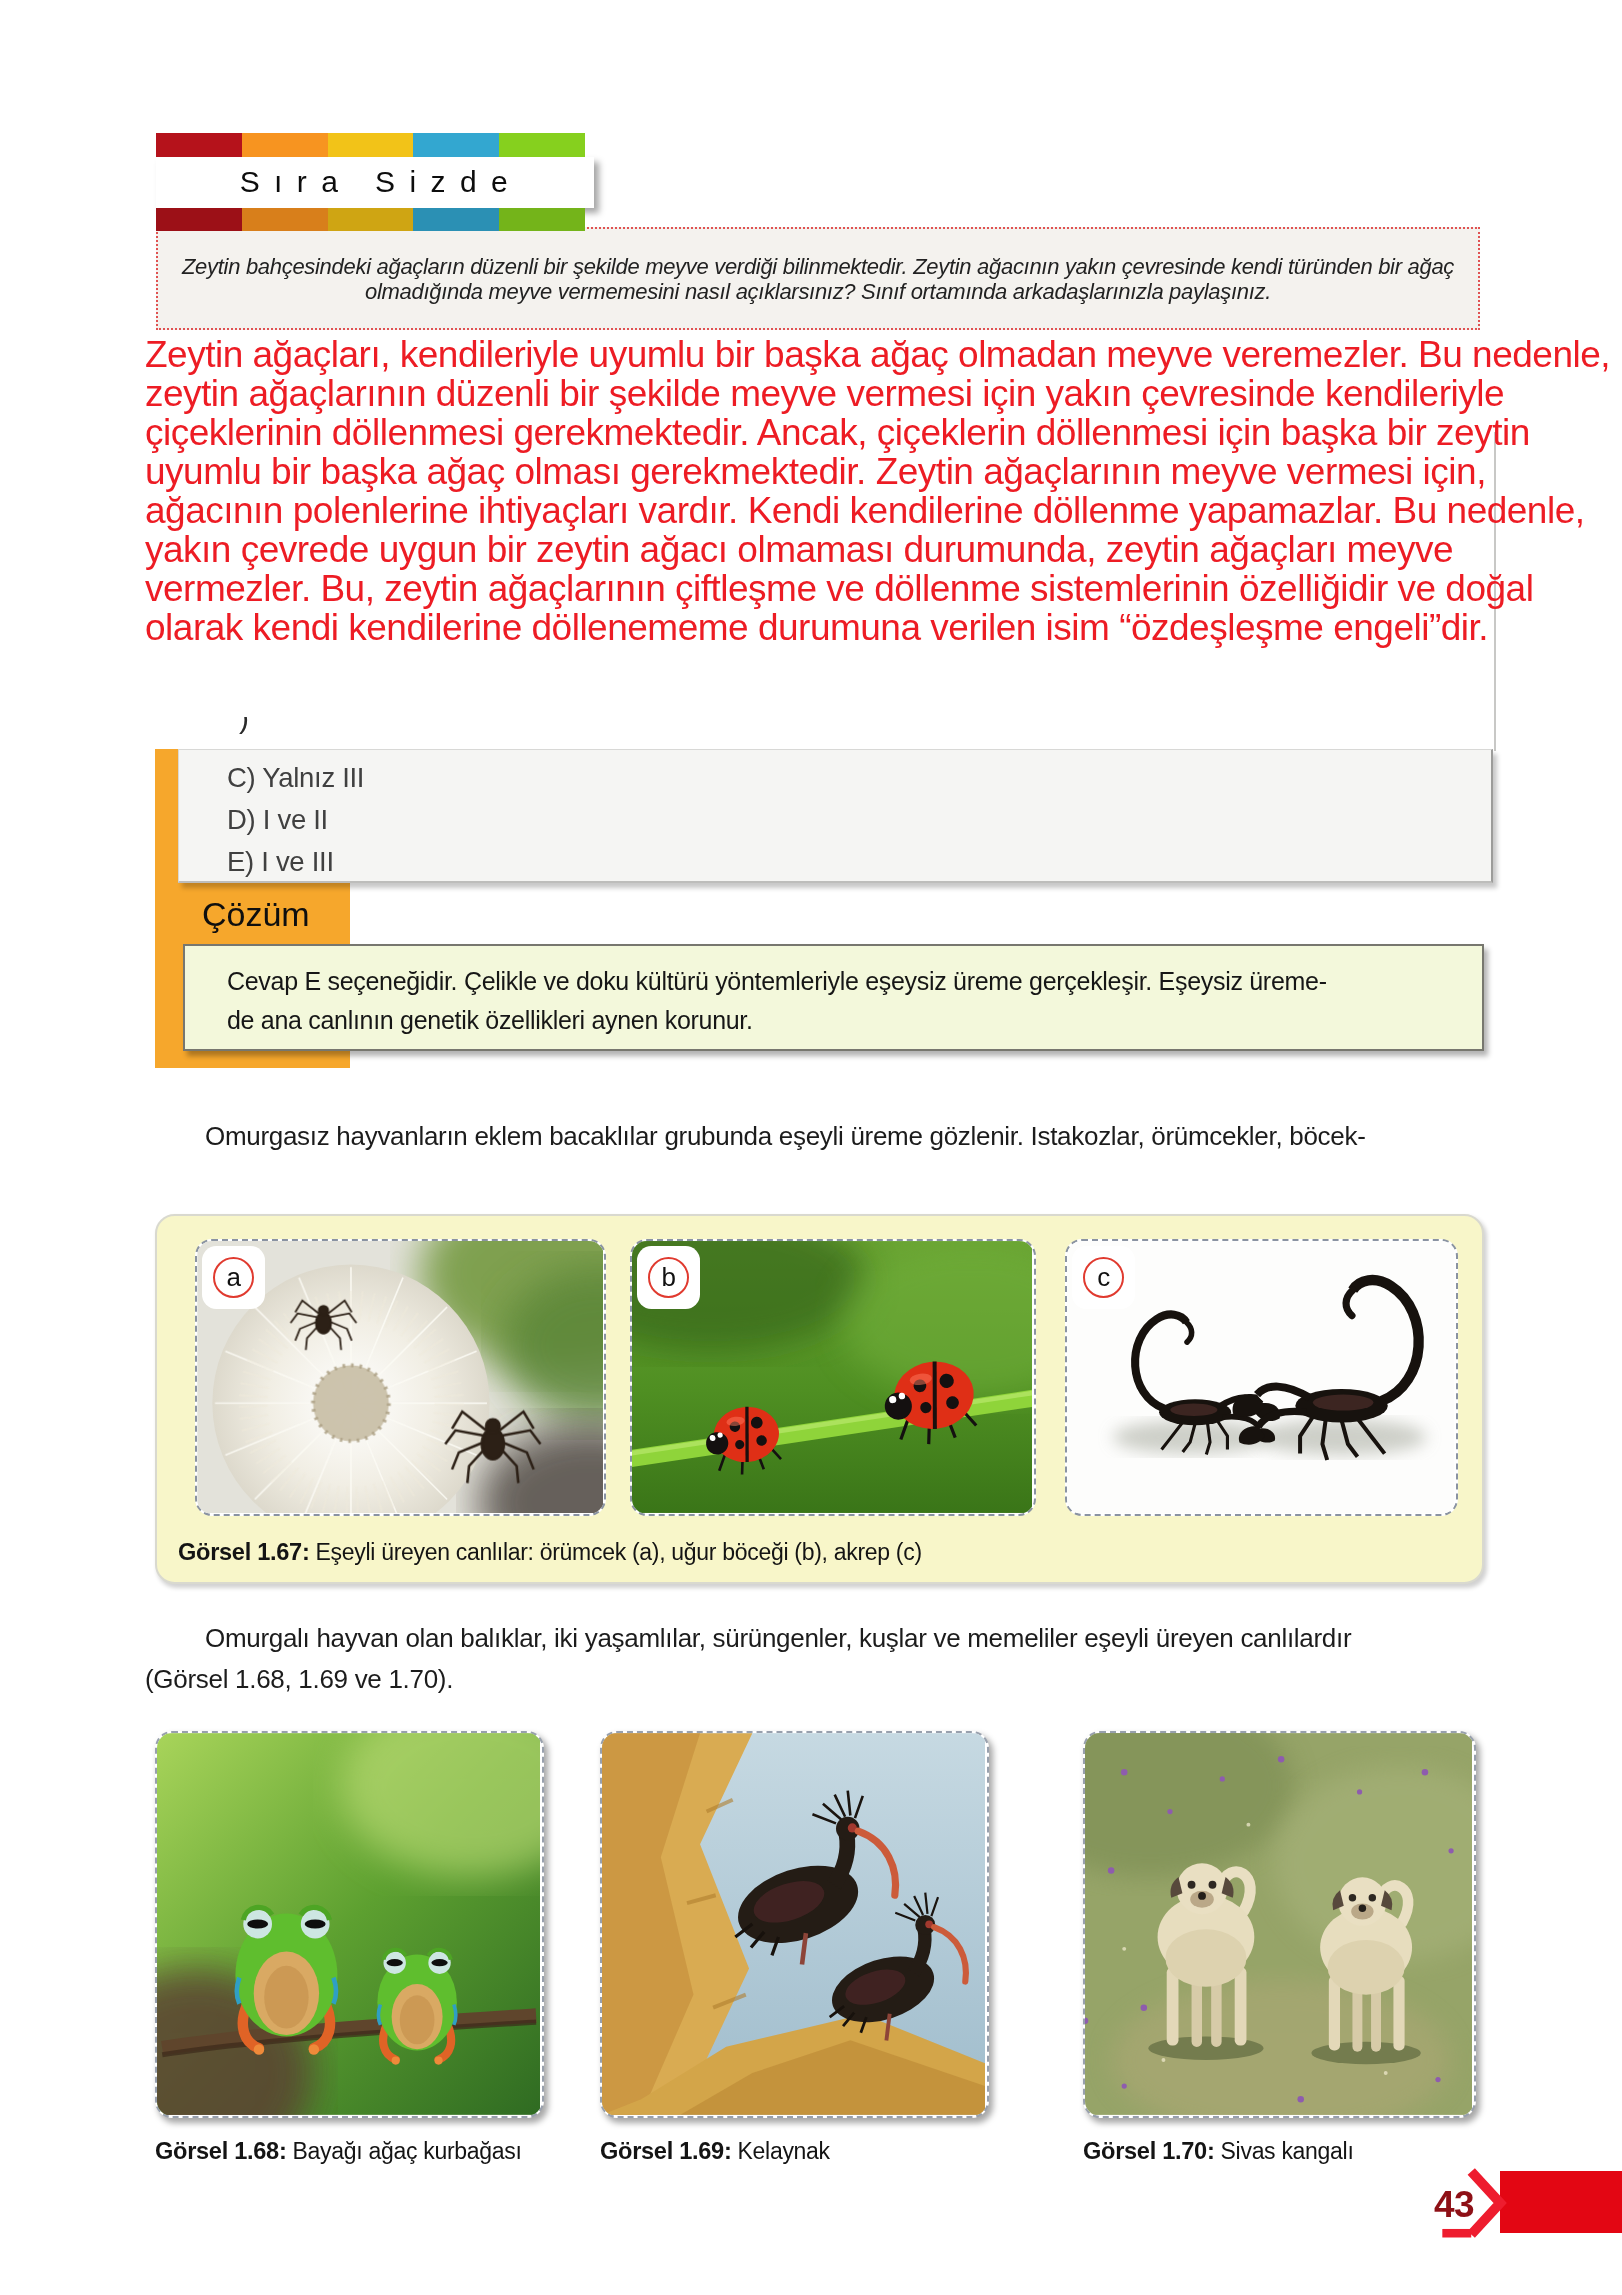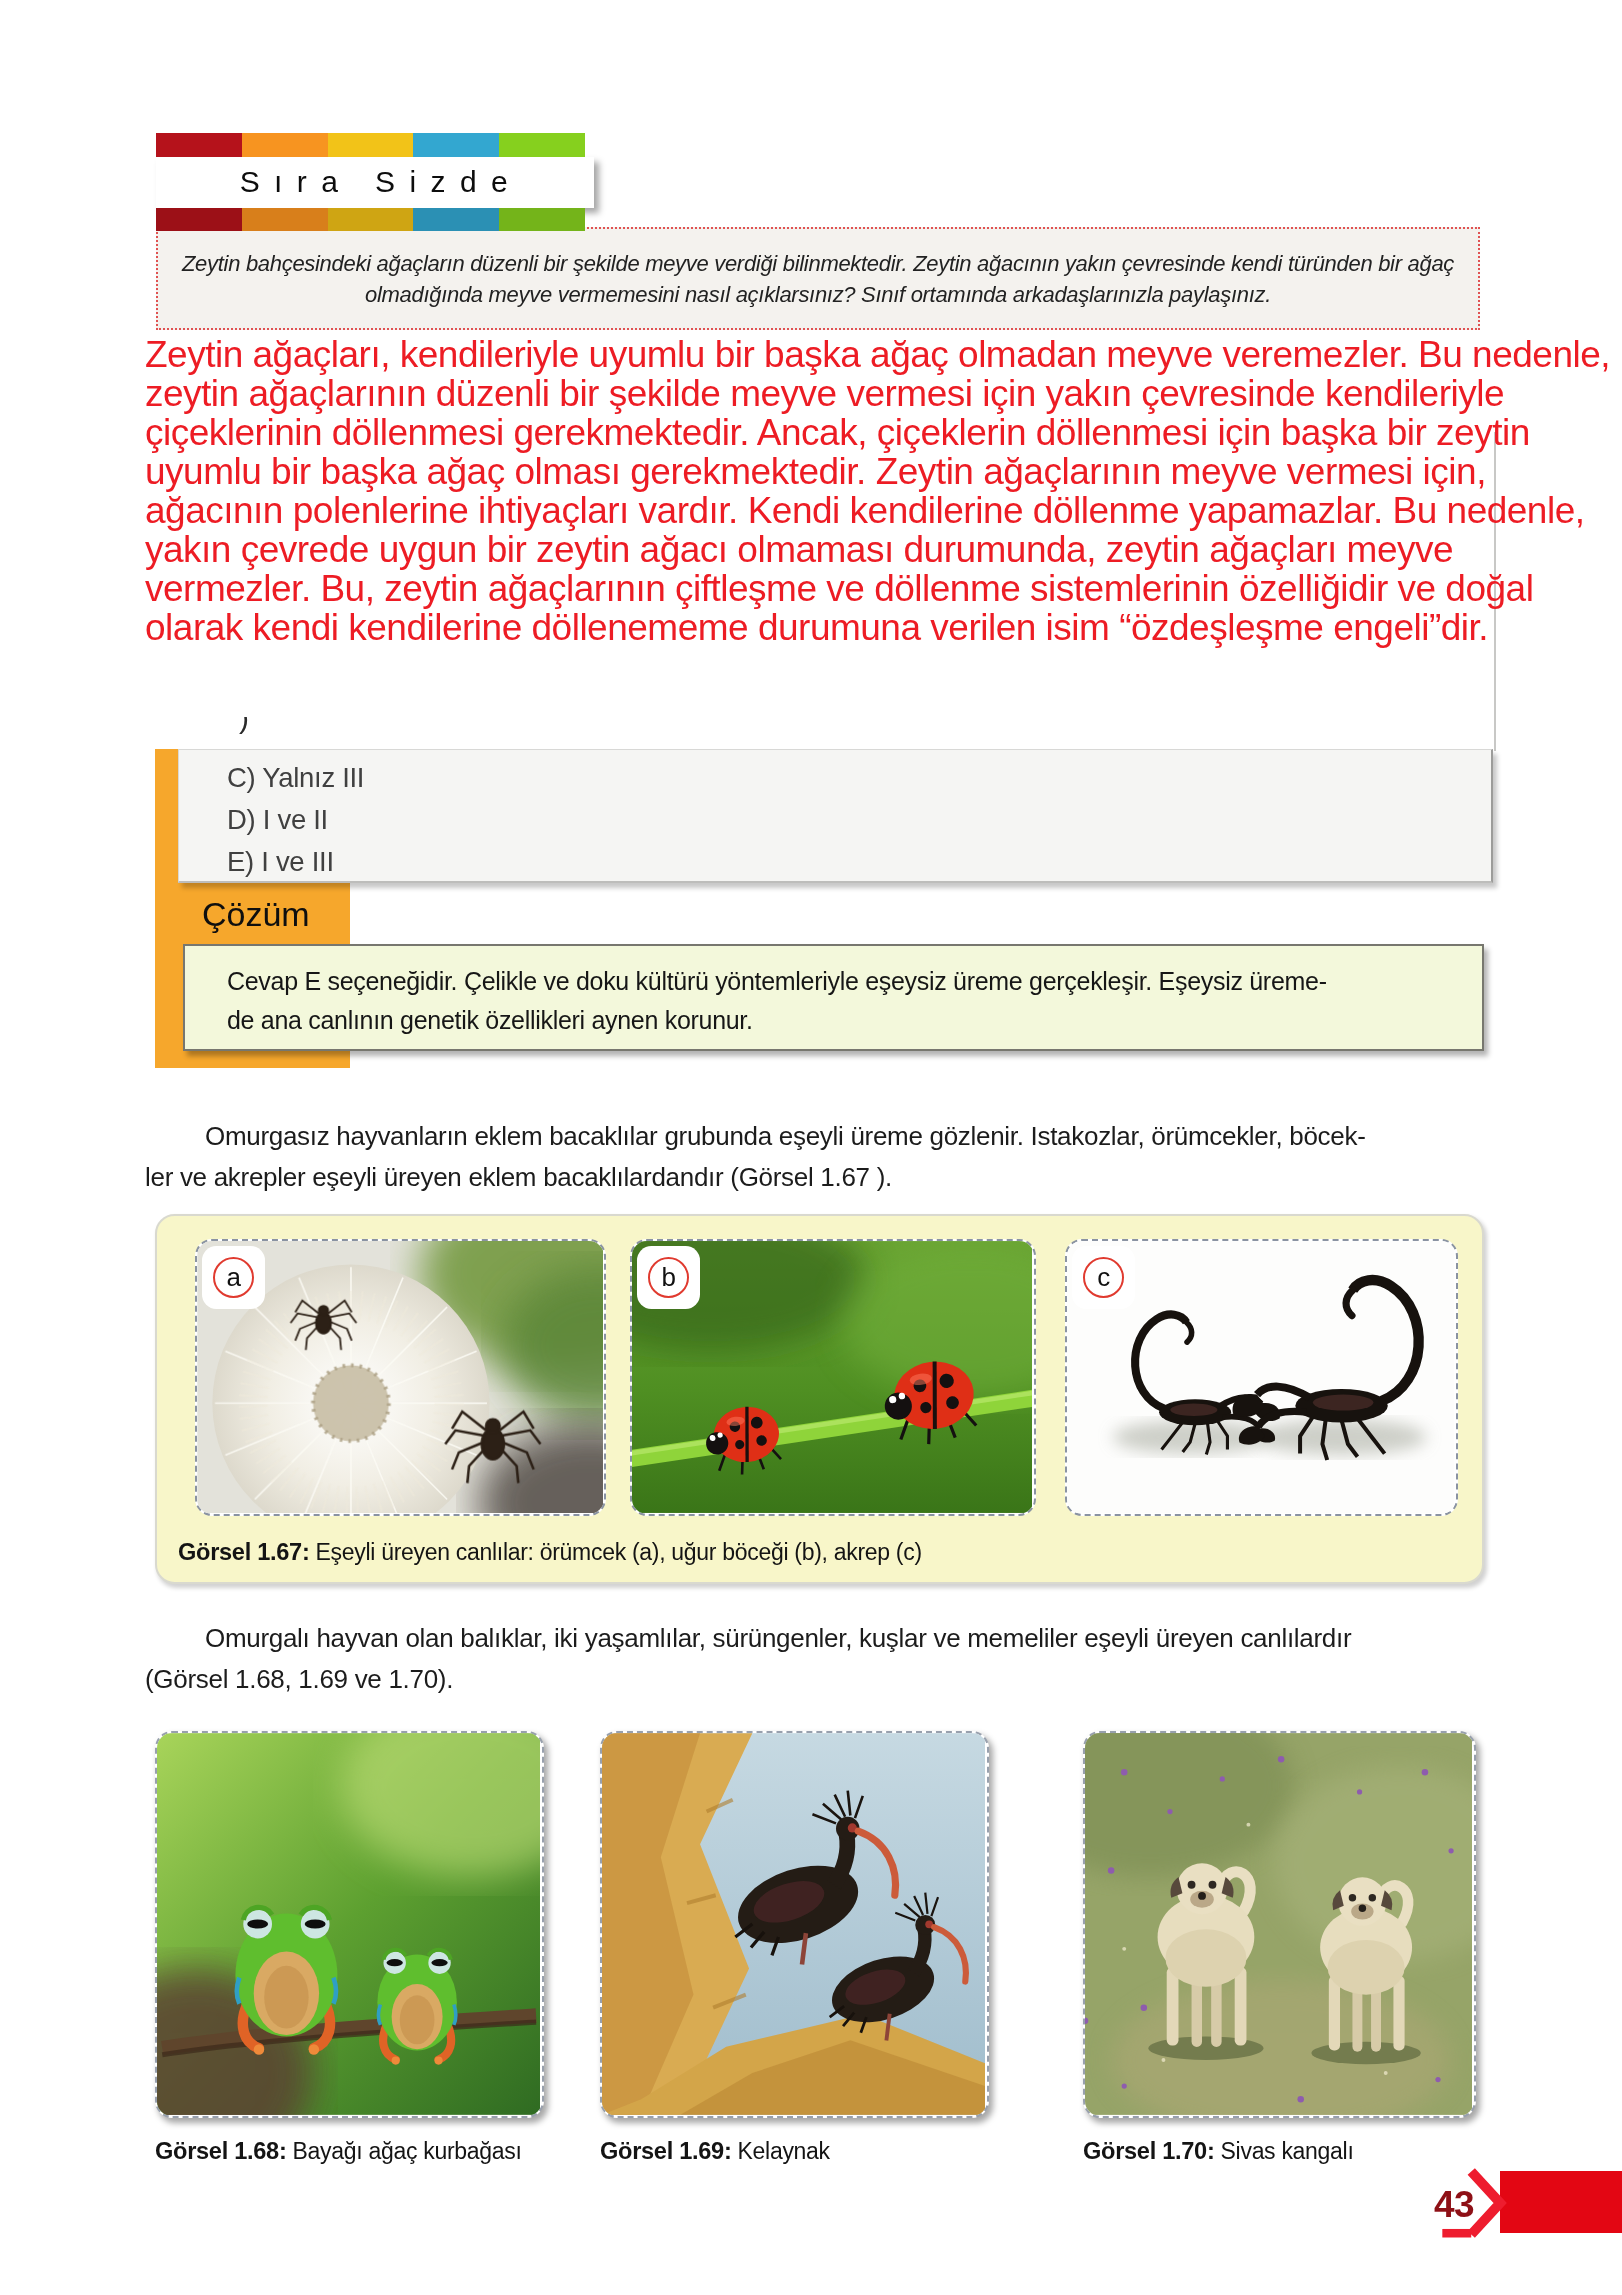--- a/index.html
+++ b/index.html
@@ -23,21 +23,21 @@
     display:flex;align-items:center;justify-content:center;
     font-weight:normal;font-size:30px;letter-spacing:14.4px;color:#0d0d0d;padding-left:11.8px;box-sizing:border-box;
   }
 
   
   .q-box{
     left:156px;top:227px;width:1324px;height:103px;background:#f4f2ee;
     border:2px dotted #e05252;box-sizing:border-box;
     display:flex;align-items:center;justify-content:center;z-index:1;
   }
-  .q-text{width:1289px;text-align:center;font-style:italic;font-size:22px;line-height:31px;color:#222;letter-spacing:-0.3px;}
+  .q-text{width:1289px;text-align:center;font-style:italic;font-size:22px;line-height:25px;color:#222;letter-spacing:-0.3px;}
 
   
   .qpanel{left:147px;top:432px;width:1347px;height:319px;background:#ffffff;border-right:2px solid #c8c8c6;z-index:0;}
 
   
   .answer{left:145px;top:335px;z-index:2;}
   .answer div{white-space:nowrap;font-weight:normal;font-size:37px;line-height:39px;color:#ed1c24;letter-spacing:-0.5px;}
 
   
   .cut-mark{left:239px;top:717px;width:22px;height:27.5px;overflow:hidden;font-size:30px;color:#2a2a2a;z-index:4;}
@@ -151,21 +151,20 @@
 
 <div class="abs flag"></div>
 <div class="abs cozum-title">Çözüm</div>
 <div class="abs sol">
   <div>Cevap E seçeneğidir. Çelikle ve doku kültürü yöntemleriyle eşeysiz üreme gerçekleşir. Eşeysiz üreme-</div>
   <div>de ana canlının genetik özellikleri aynen korunur.</div>
 </div>
 
 <div class="abs para para1">
   <div class="first">Omurgasız hayvanların eklem bacaklılar grubunda eşeyli üreme gözlenir. Istakozlar, örümcekler, böcek-</div>
-  <div>ler ve akrepler eşeyli üreyen eklem bacaklılardandır (Görsel 1.67 ).</div>
 </div>
 
 <div class="abs fig-panel"></div>
 
 <div class="fp pa">
   <svg width="406" height="272" viewBox="0 0 620 416">
     <defs>
       <radialGradient id="fluff" cx="50%" cy="50%" r="50%">
         <stop offset="0%" stop-color="#ffffff"></stop>
         <stop offset="60%" stop-color="#f1eee4"></stop>

